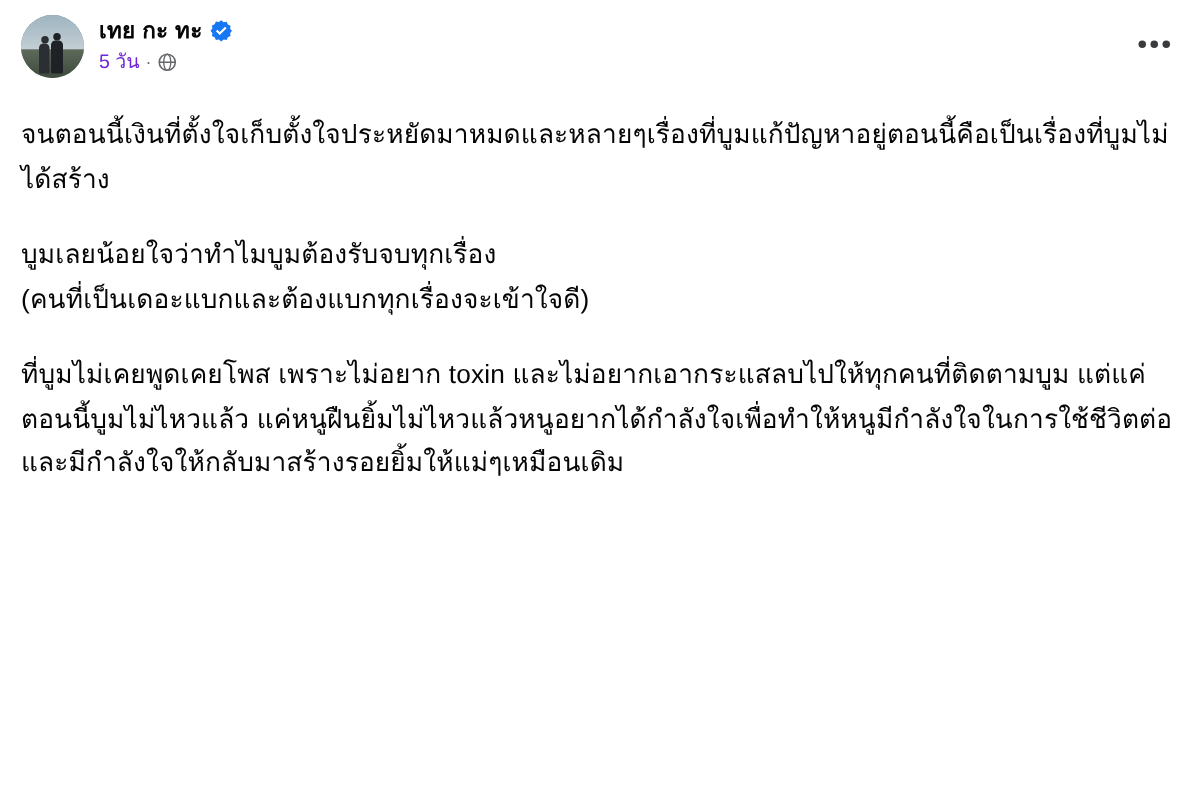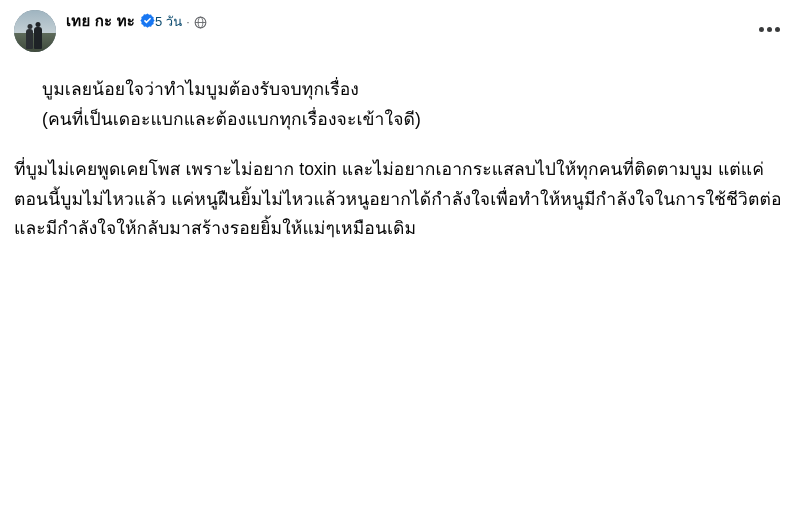--- a/index.html
+++ b/index.html
@@ -74,21 +74,21 @@
     top: -5px;
     left: 50%;
     transform: translateX(-50%);
     width: 5px;
     height: 5px;
     border-radius: 50%;
     background: inherit;
   }
   .name-block {
     display: flex;
-    flex-direction: row;
+    flex-direction: column;
     justify-content: flex-start;
     padding-top: 1px;
   }
   .name-row {
     display: flex;
     align-items: center;
     gap: 5px;
   }
   .author-name {
     font-size: 15px;
@@ -104,21 +104,21 @@
     line-height: 0;
   }
   .meta-row {
     display: flex;
     align-items: center;
     gap: 4px;
     margin-top: 3px;
   }
   .meta-time {
     font-size: 13px;
-    color: #0c4a6e;
+    color: #6d28d9;
     line-height: 16px;
   }
   .meta-dot {
     font-size: 12px;
     color: #65676b;
     line-height: 16px;
   }
   .globe {
     width: 13px;
     height: 13px;
@@ -195,19 +195,20 @@
     </div>
 
     <div class="menu-button">
       <span></span>
       <span></span>
       <span></span>
     </div>
   </div>
 
   <div class="post-body">
-    <p style="white-space: pre-line; margin-left: 28px;">บูมเลยน้อยใจว่าทำไมบูมต้องรับจบทุกเรื่อง
+    <p style="white-space: pre-line;">จนตอนนี้เงินที่ตั้งใจเก็บตั้งใจประหยัดมาหมดและหลายๆเรื่องที่บูมแก้ปัญหาอยู่ตอนนี้คือเป็นเรื่องที่บูมไม่ได้สร้าง</p>
+    <p style="white-space: pre-line;">บูมเลยน้อยใจว่าทำไมบูมต้องรับจบทุกเรื่อง
 (คนที่เป็นเดอะแบกและต้องแบกทุกเรื่องจะเข้าใจดี)</p>
     <p style="white-space: pre-line;">ที่บูมไม่เคยพูดเคยโพส เพราะไม่อยาก  toxin และไม่อยากเอากระแสลบไปให้ทุกคนที่ติดตามบูม แต่แค่ตอนนี้บูมไม่ไหวแล้ว แค่หนูฝืนยิ้มไม่ไหวแล้วหนูอยากได้กำลังใจเพื่อทำให้หนูมีกำลังใจในการใช้ชีวิตต่อและมีกำลังใจให้กลับมาสร้างรอยยิ้มให้แม่ๆเหมือนเดิม</p>
 
   </div>
 
 </div>
 
 </body></html>

